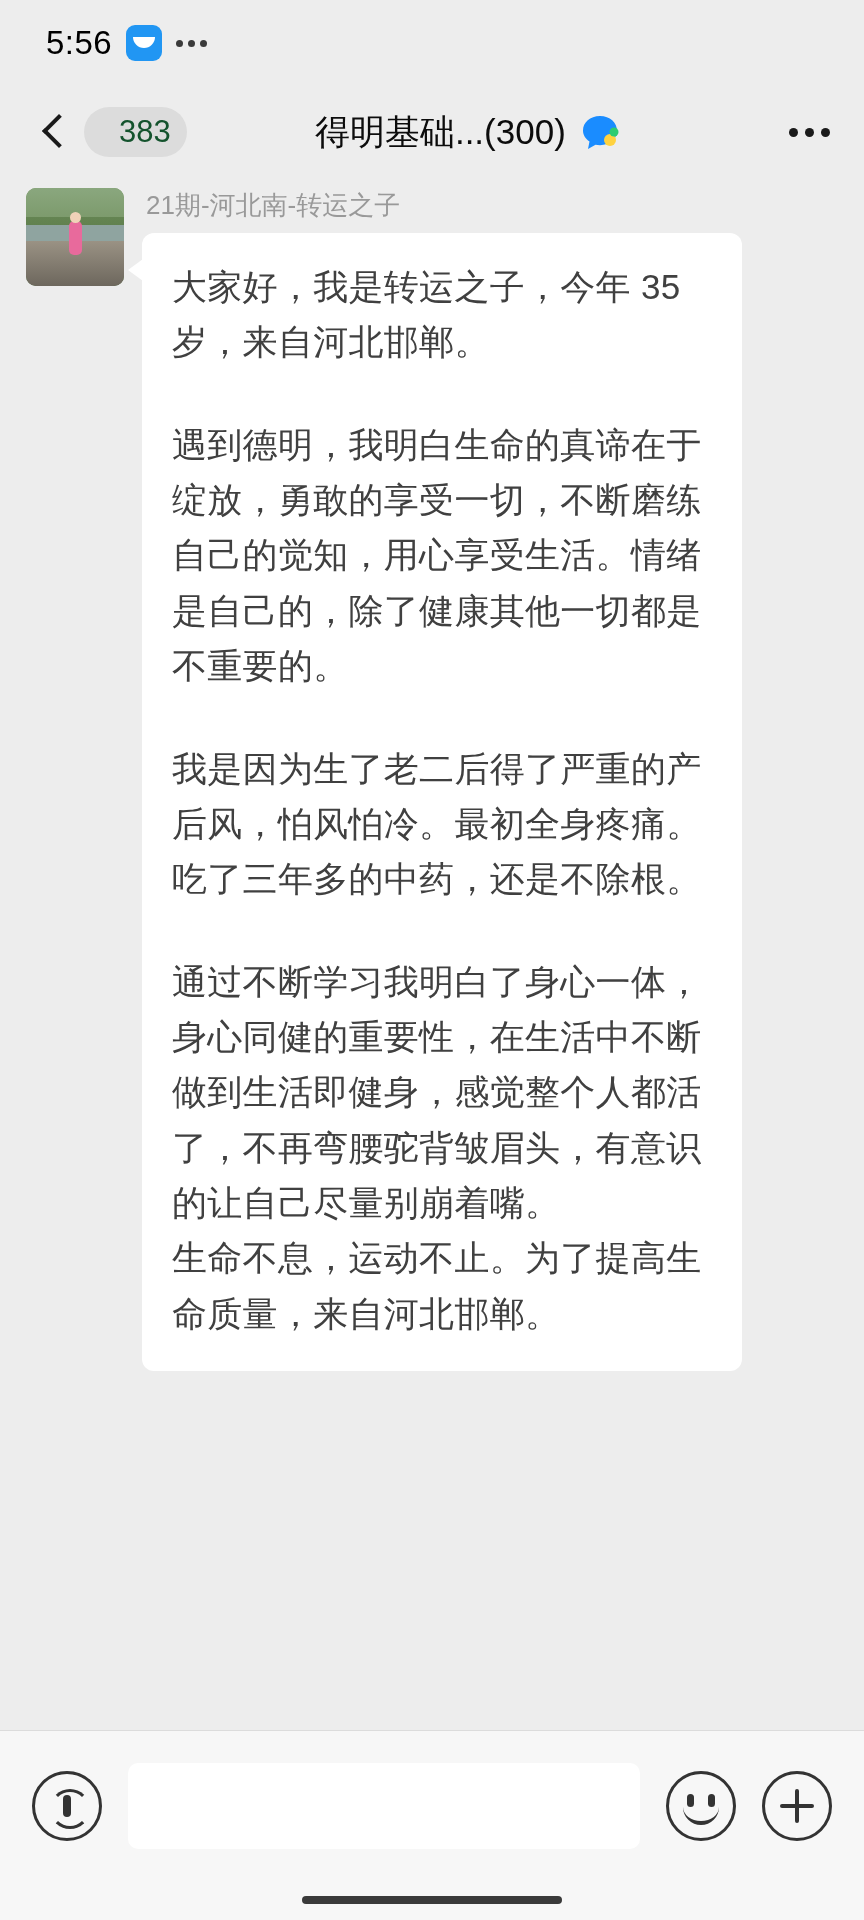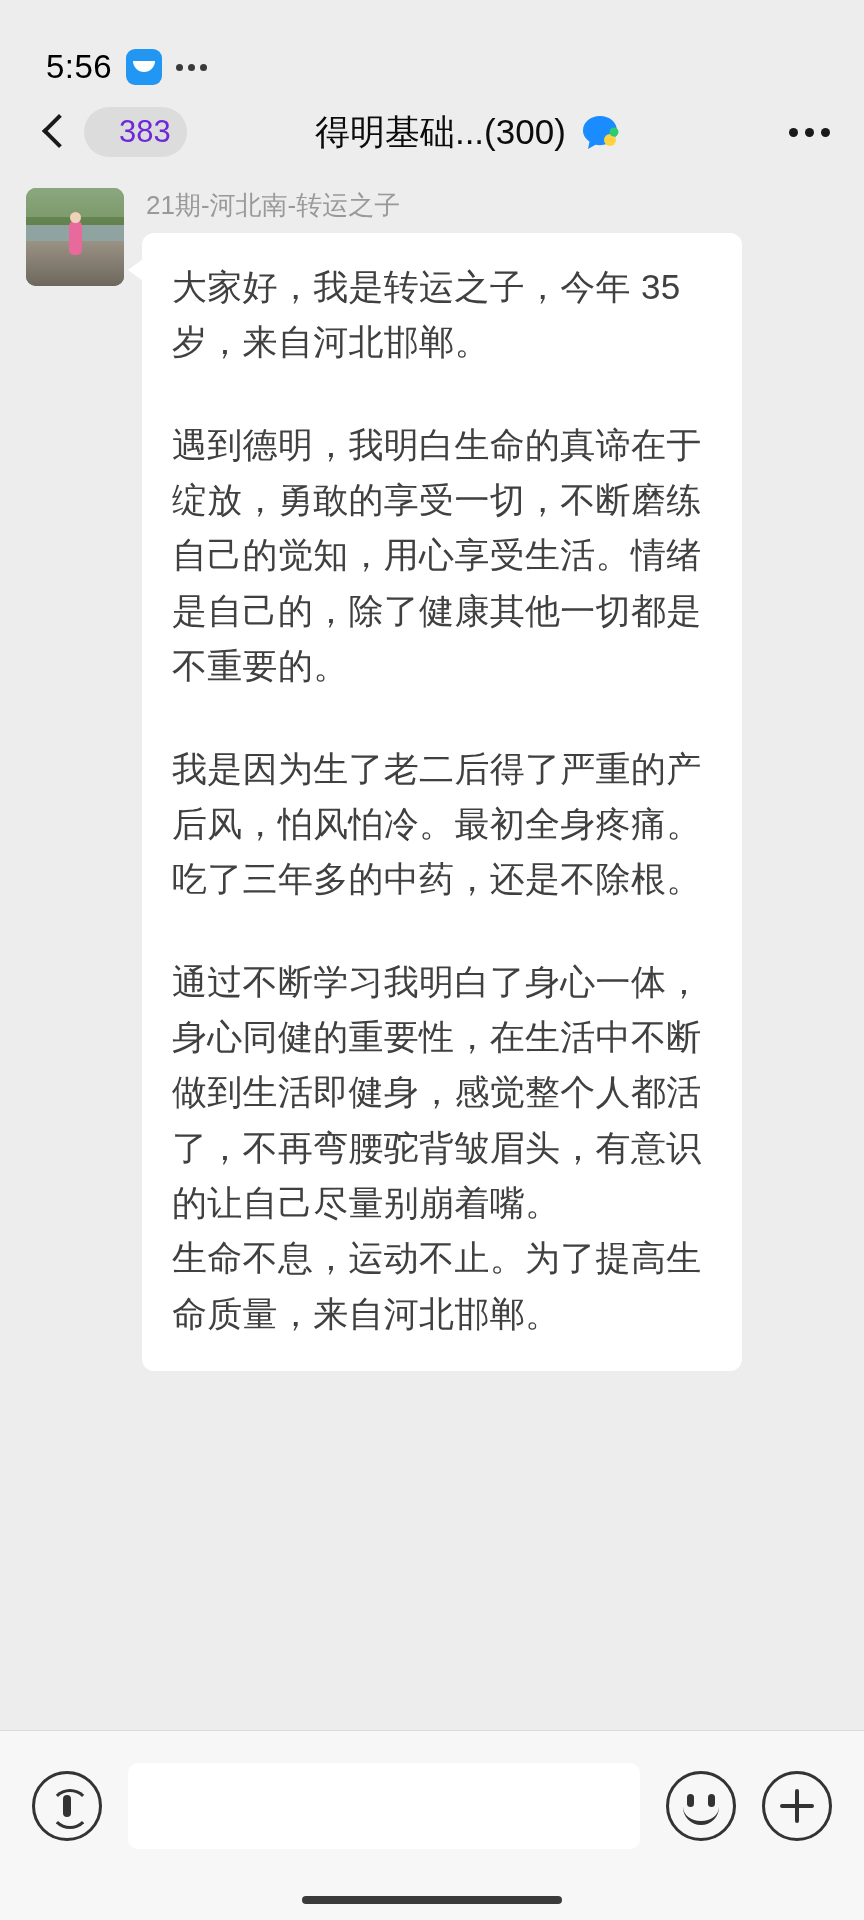--- a/index.html
+++ b/index.html
@@ -15,21 +15,21 @@
     display: flex;
     flex-direction: column;
     background: #ededed;
   }
 
   
   .statusbar {
     height: 86px;
     flex: 0 0 86px;
     display: flex;
-    align-items: flex-end;
+    align-items: center;
     justify-content: space-between;
     padding: 0 40px 0 46px;
     background: #ededed;
   }
   .status-left {
     display: flex;
     align-items: center;
     gap: 14px;
   }
   .clock {
@@ -162,21 +162,21 @@
     height: 50px;
     border-radius: 25px;
     background: #dcdcdc;
     display: flex;
     align-items: center;
     justify-content: center;
     padding: 0 16px;
   }
   .unread-pill span {
     font-size: 31px;
-    color: #6d28d9;
+    color: #14532d;
     margin-left: 19px;
   }
   .nav-title-wrap {
     flex: 1;
     display: flex;
     align-items: center;
     justify-content: center;
     gap: 12px;
     margin-left: -20px;
   }

